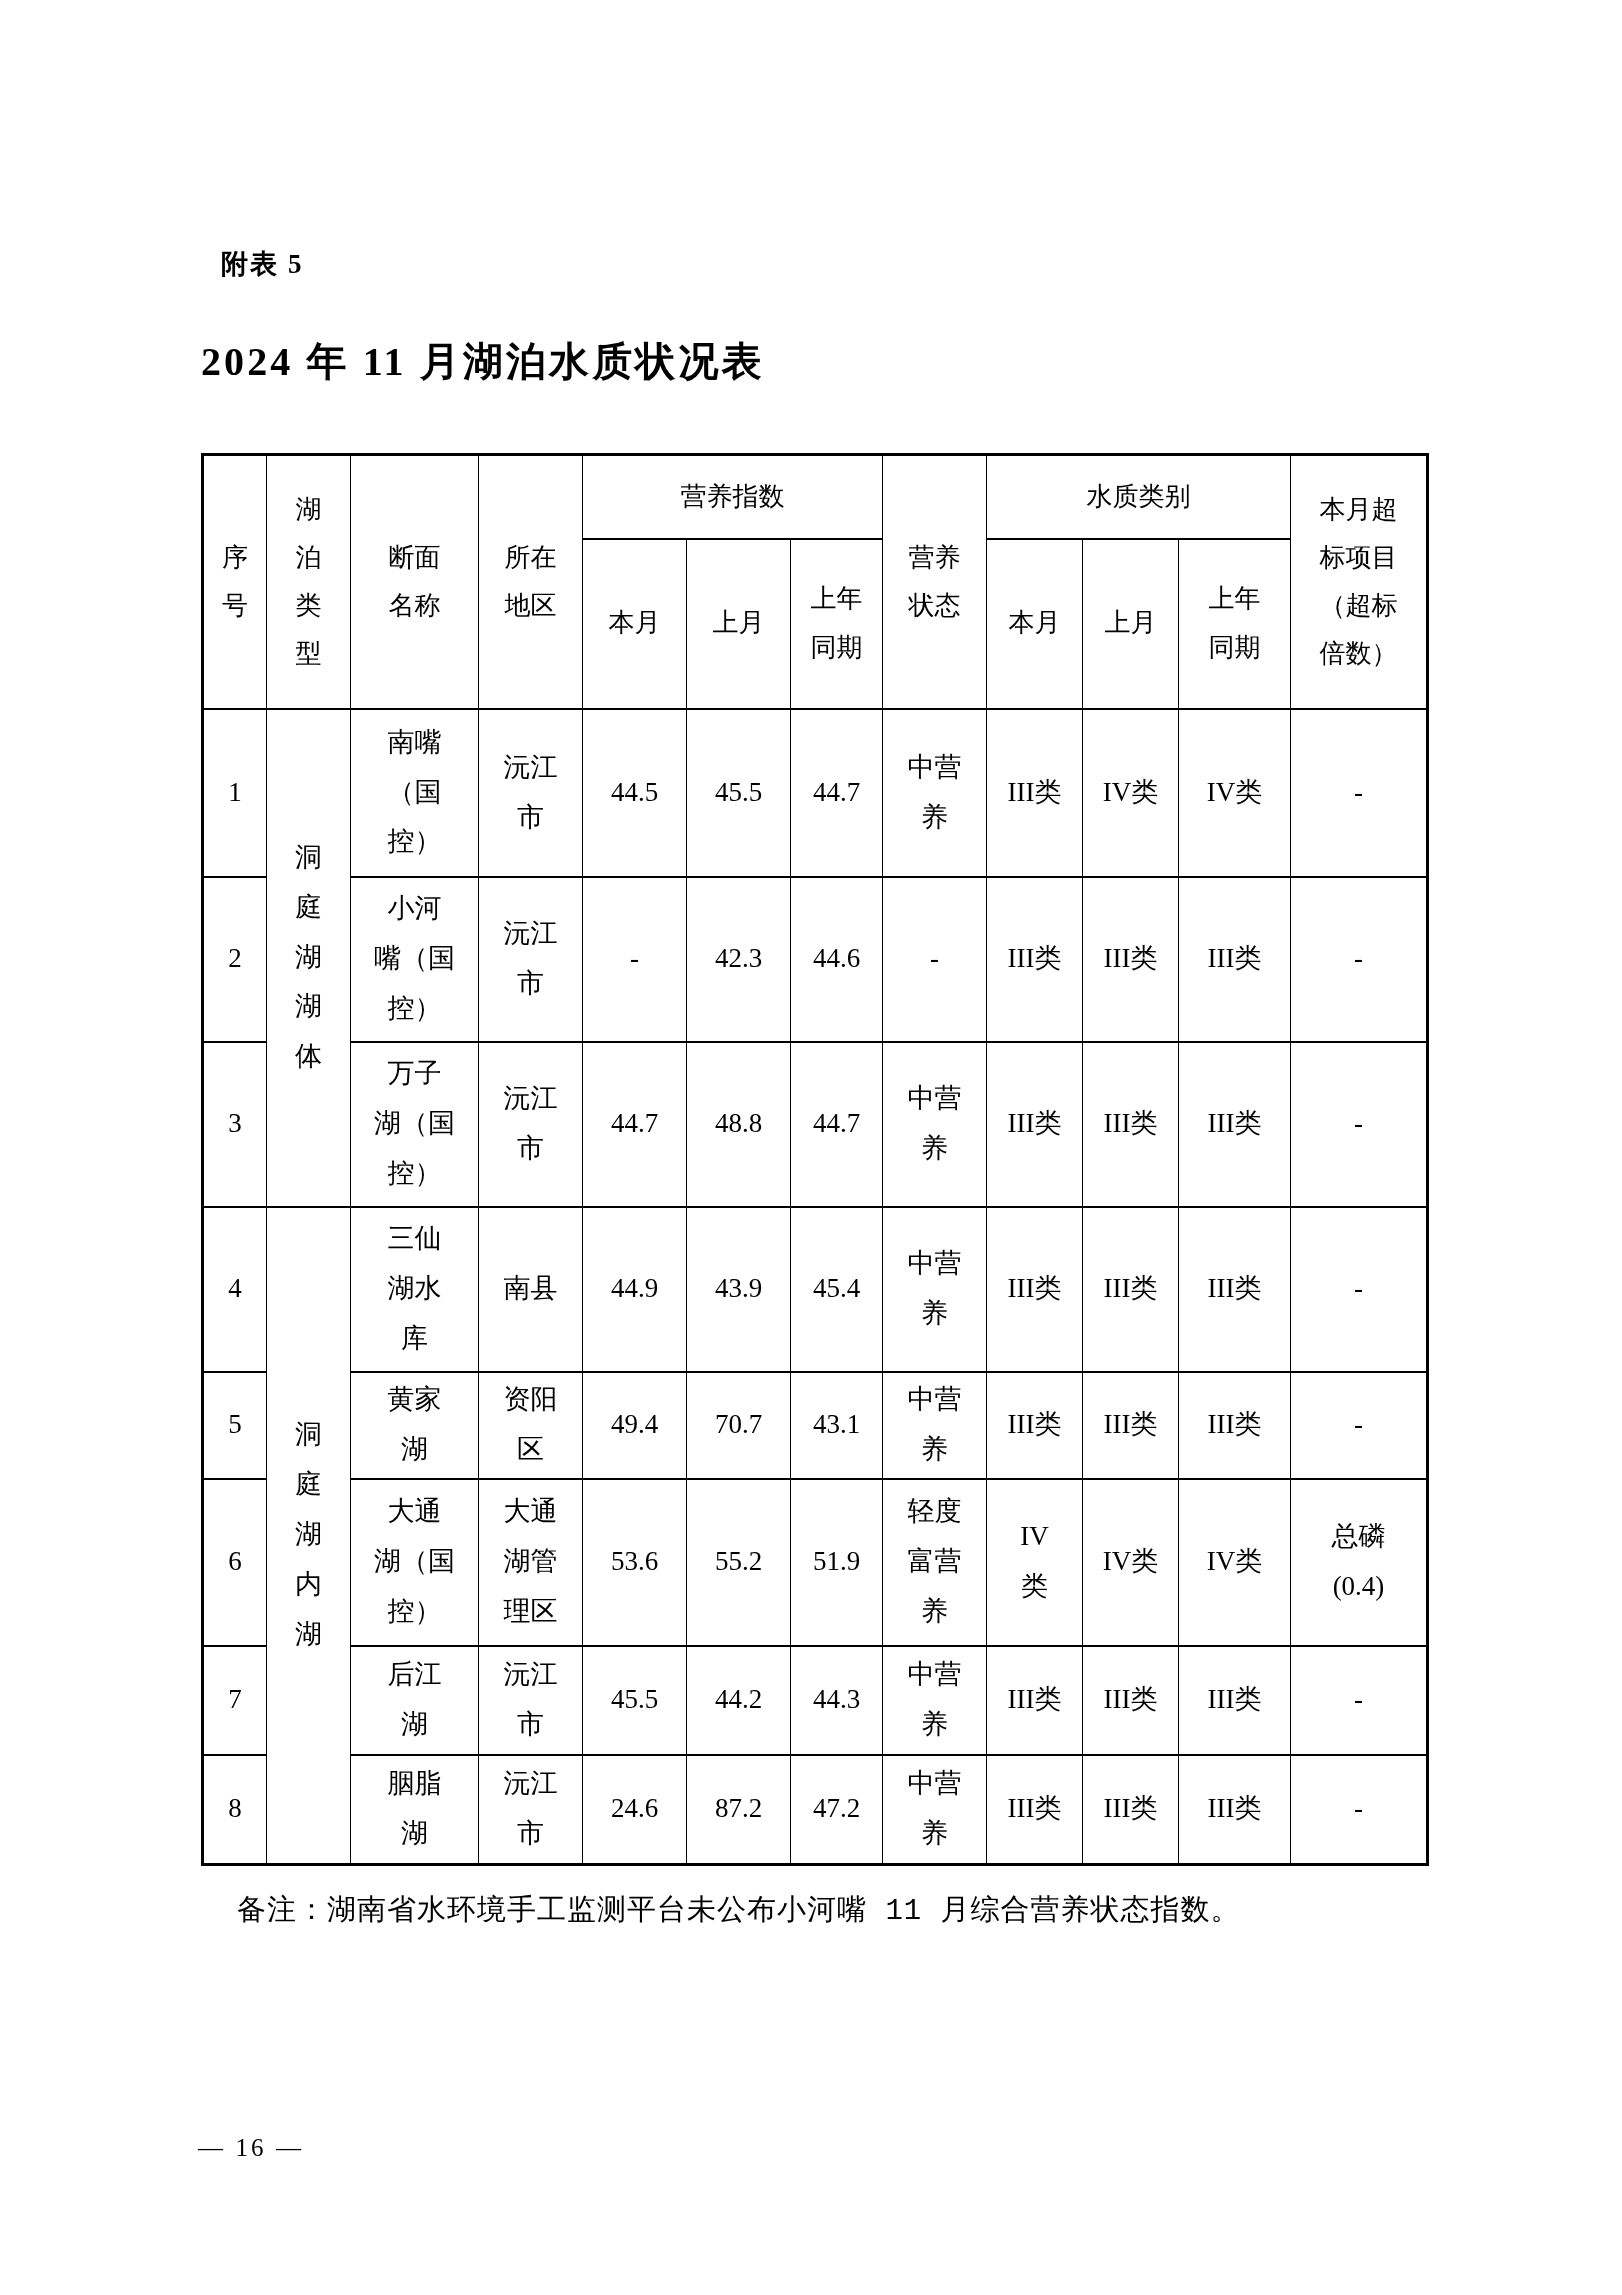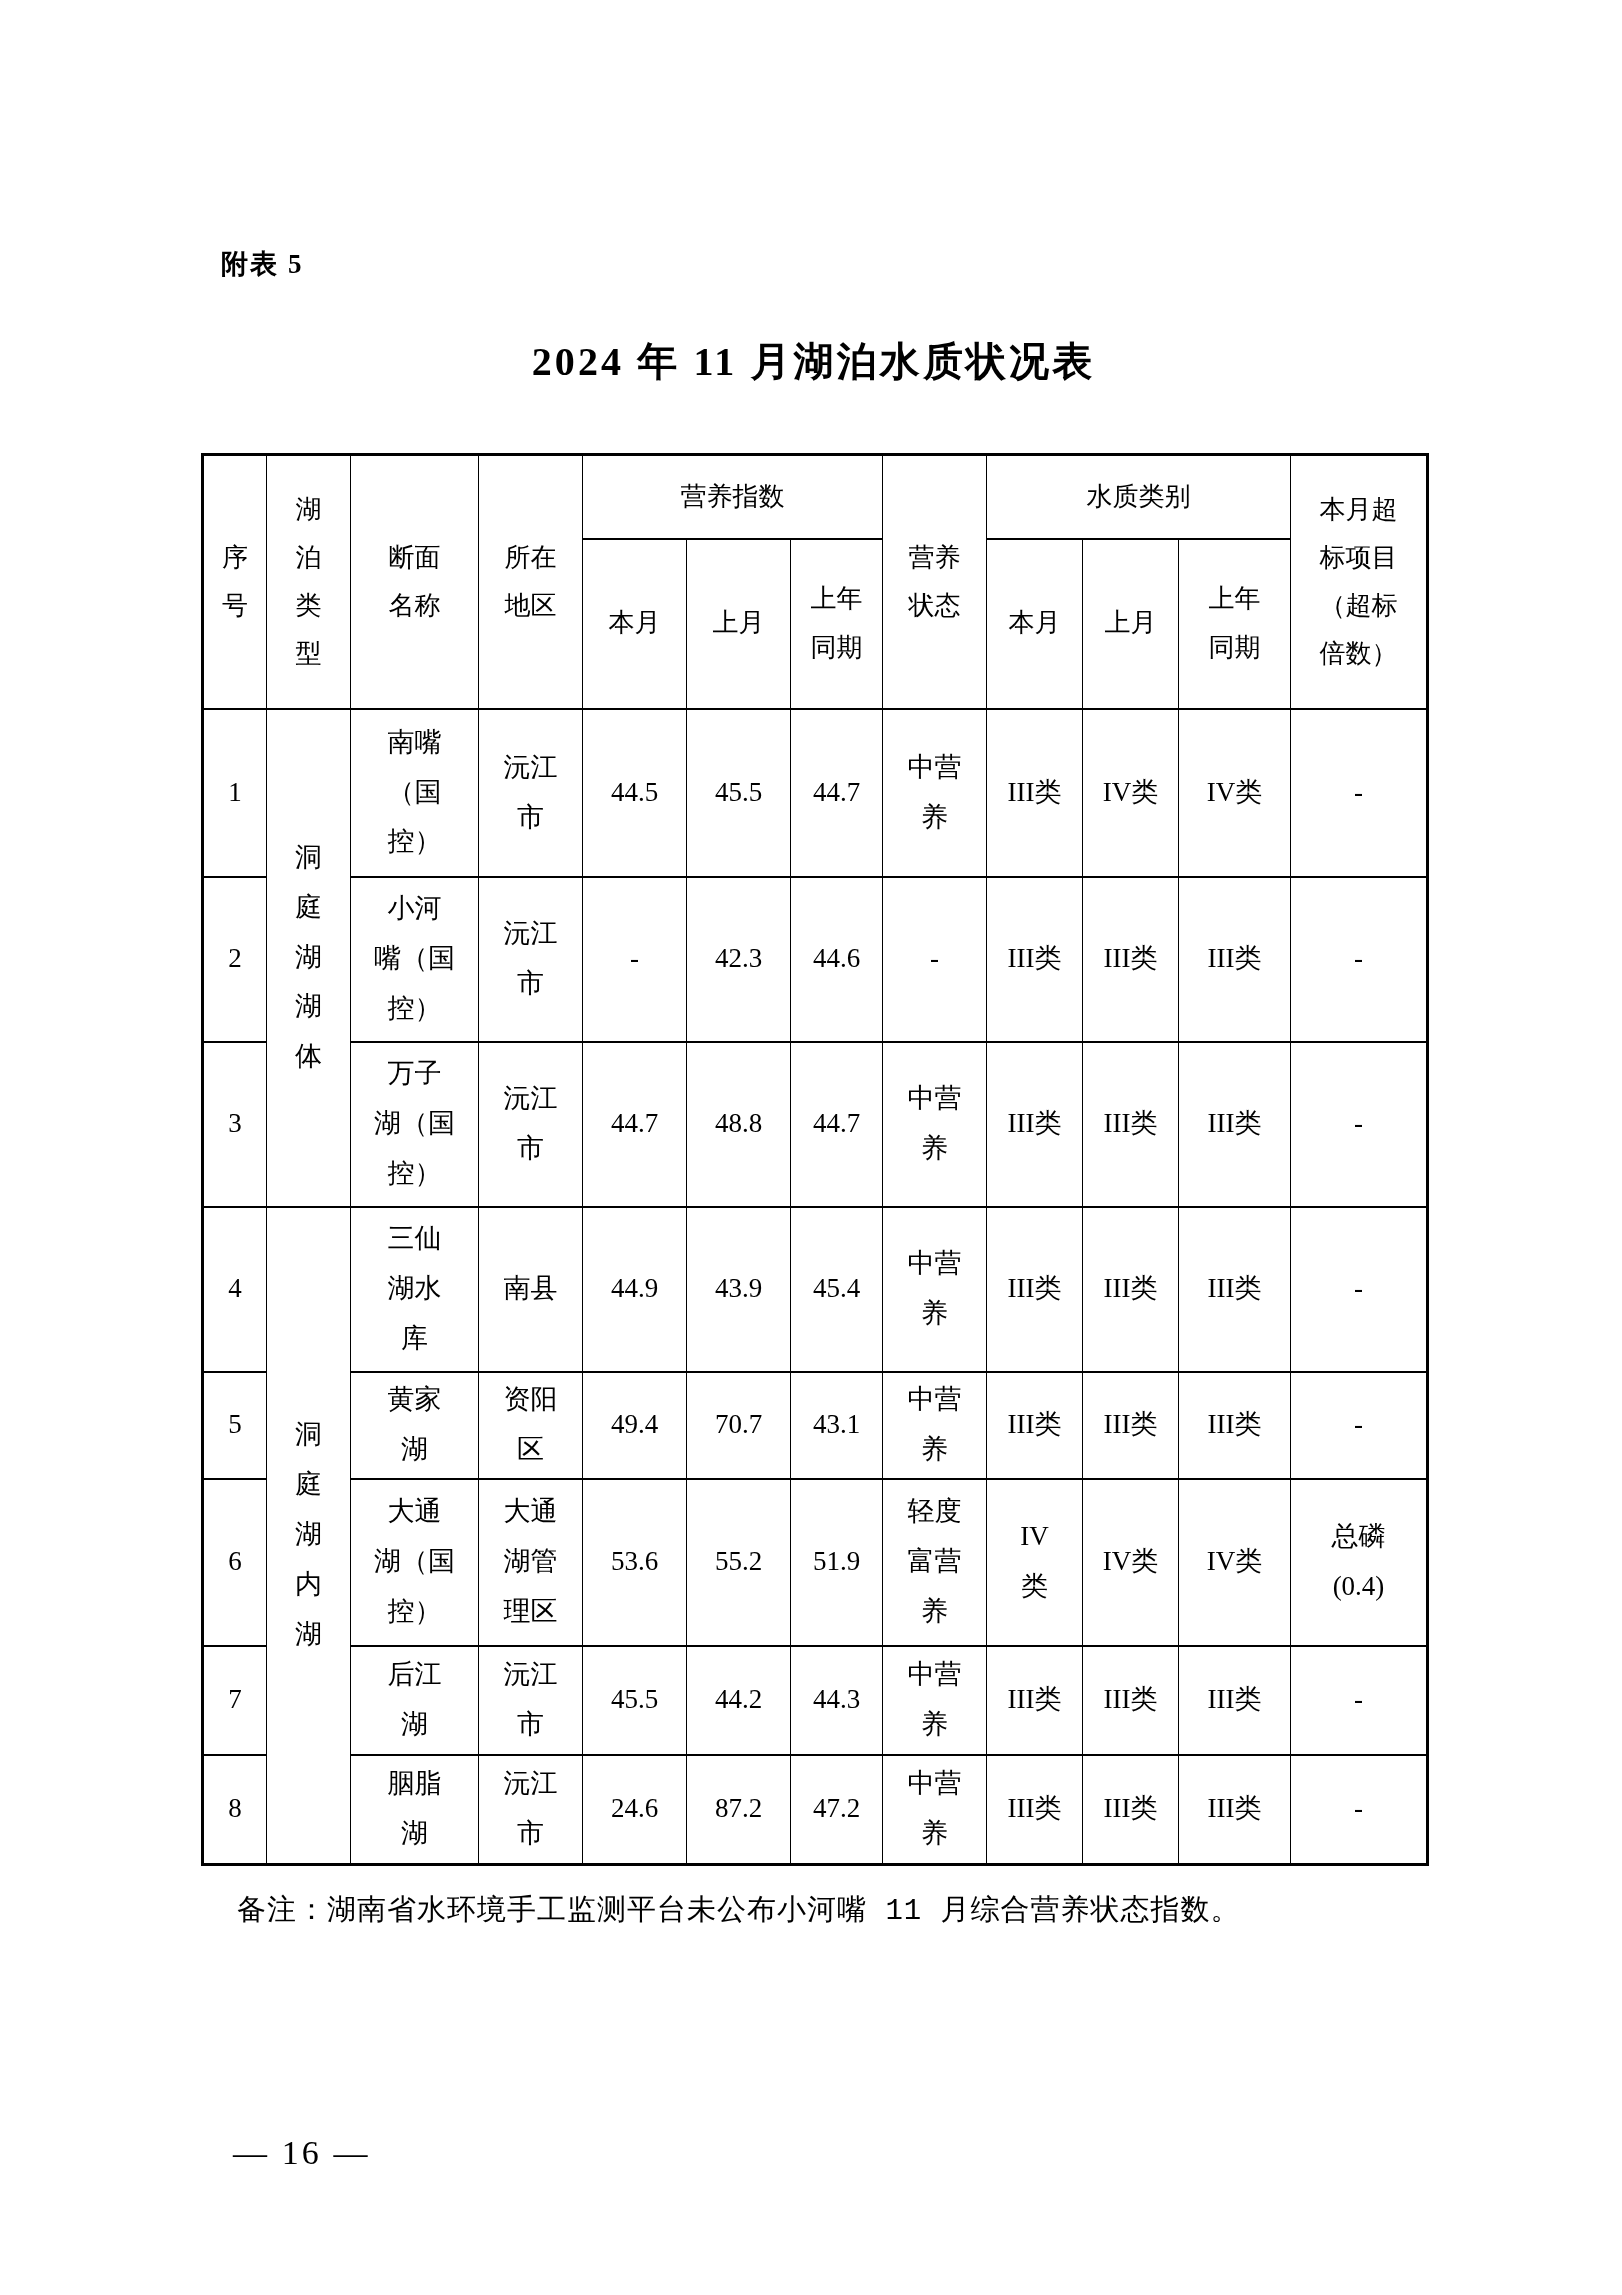--- a/index.html
+++ b/index.html
@@ -7,21 +7,21 @@
     width:1622px;height:2295px;position:relative;
     background:#ffffff;color:#000000;
     font-family:"Liberation Serif","DejaVu Serif",serif;
   }
   .table-label{
     position:absolute;left:221px;top:246px;
     font-size:27px;font-weight:bold;letter-spacing:2.1px;
   }
   .title{
     position:absolute;left:201px;top:334px;width:1225px;
-    text-align:center;font-size:40px;font-weight:bold;margin:0;
+    font-size:40px;font-weight:bold;margin:0;
     letter-spacing:3.1px;
   }
   table.wq{
     position:absolute;left:201px;top:453px;
     border-collapse:collapse;table-layout:fixed;
     width:1225px;
     border:3.6px solid #000;
   }
   table.wq th,table.wq td{
     border:1.5px solid #000;
@@ -34,21 +34,21 @@
     overflow:hidden;
   }
   table.wq th{font-size:26px;}
   td.group-label{line-height:2.05;font-size:27px;}
   .footnote{
     position:absolute;left:237px;top:1890px;
     font-size:29px;letter-spacing:1px;font-family:Liberation Mono, monospace;
   }
   .page-number{
     position:absolute;left:198px;top:2134px;
-    font-size:34px;letter-spacing:3.1px;margin-left:35px;
+    font-size:25px;letter-spacing:3.1px;
   }
 </style>
 </head>
 <body>
 
 <div class="table-label">附表 5</div>
 <h1 class="title">2024 年 11 月湖泊水质状况表</h1>
 
 <table class="wq">
   <colgroup>

